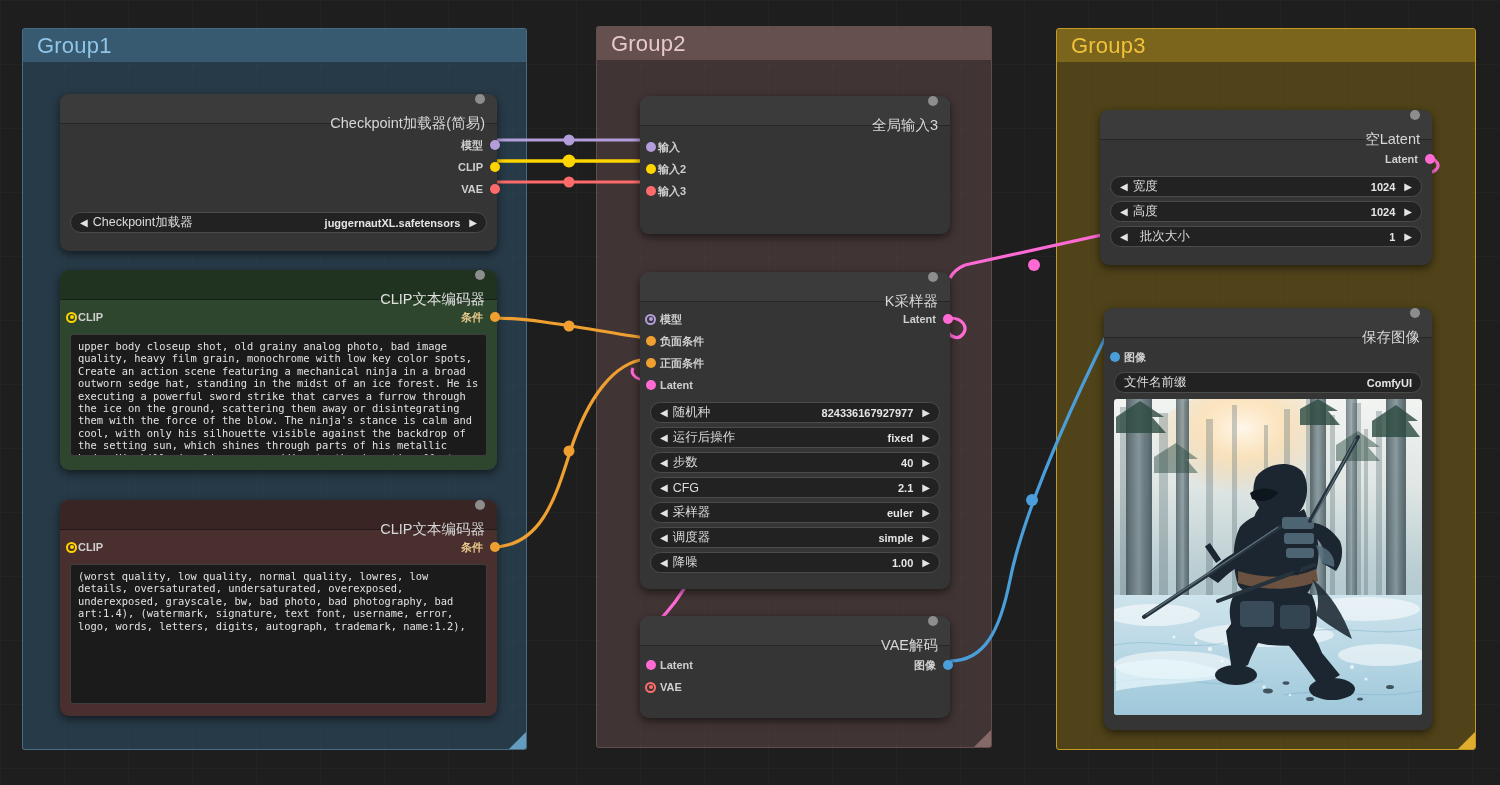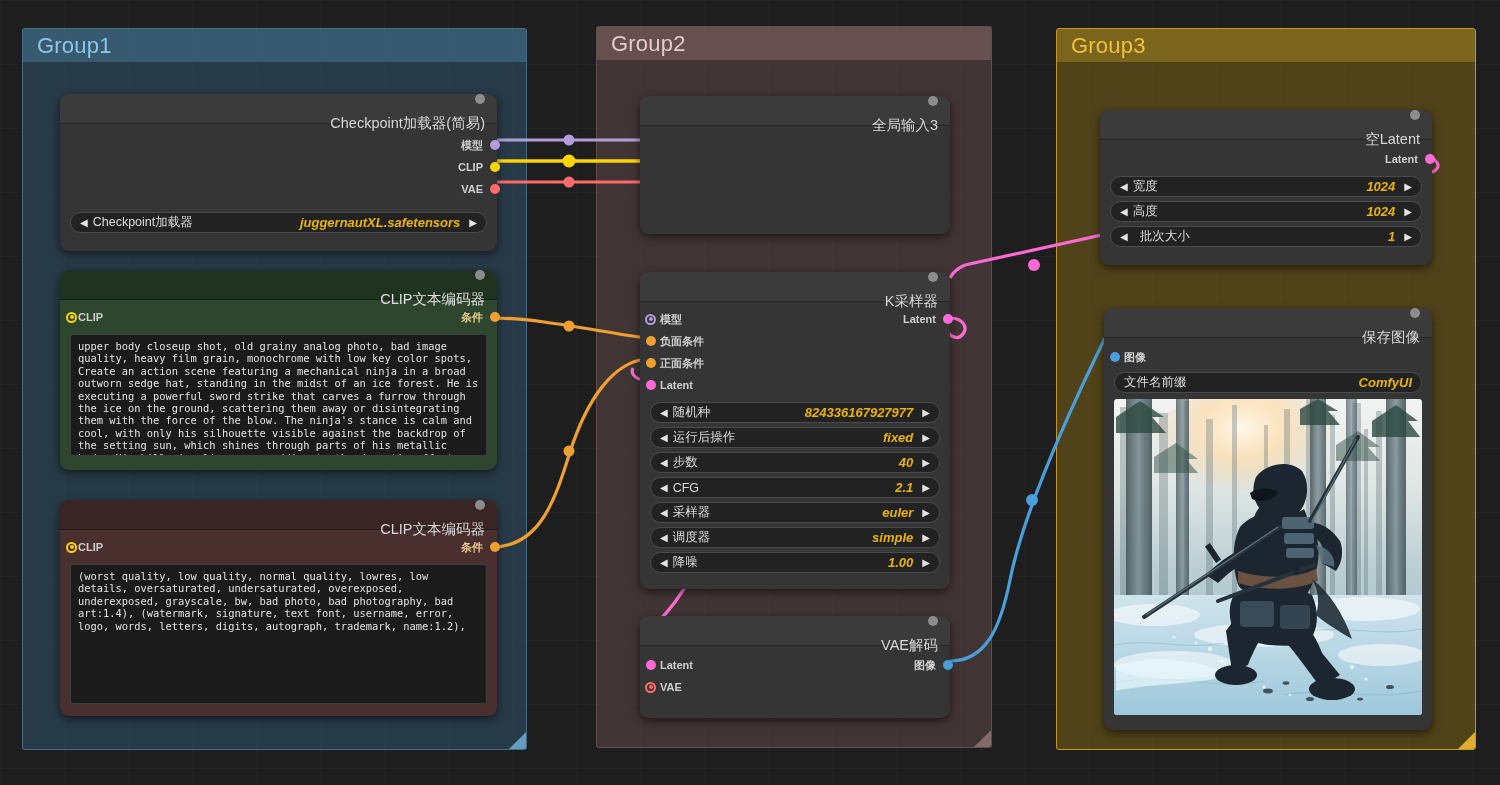--- a/index.html
+++ b/index.html
@@ -80,21 +80,21 @@
 
   
   .widget {
     margin: 4px 10px; height: 21px; border-radius: 11px;
     background: #222222; border: 1px solid #4b4b4b;
     display: flex; align-items: center; justify-content: space-between;
     padding: 0 9px; font-size: 12.5px; color: #dcdcdc;
   }
   .widget .arrow { color: #e4e4e4; font-size: 10px; line-height: 1; }
   .widget .wname { flex: none; }
-  .widget .wval { margin-left: auto; margin-right: 9px; color: #eab308; font-weight: bold; font-size: 13px; font-style: italic; }
+  .widget .wval { margin-left: auto; margin-right: 9px; color: #e5e5e5; font-weight: bold; font-size: 11px; }
   .widget.plain { border-color: #4b4b4b; }
   .widget.plain .wval { margin-right: 0; }
 
   .textbox {
     margin: 6px 10px 4px 10px;
     background: #1b1b1b; border: 1px solid #3e3e3e; border-radius: 3px;
     padding: 5px 7px;
     font-family: "DejaVu Sans Mono", monospace;
     font-size: 10.4px; line-height: 12.4px; color: #e2e2e2;
     overflow: hidden; white-space: pre-wrap; word-break: break-word;
@@ -221,20 +221,34 @@
         <span class="port solid p-right" style="color:#f0a030; right:-3px;"></span>
       </div>
       <div class="textbox" style="height:140px;">(worst quality, low quality, normal quality, lowres, low details, oversaturated, undersaturated, overexposed, underexposed, grayscale, bw, bad photo, bad photography, bad art:1.4), (watermark, signature, text font, username, error, logo, words, letters, digits, autograph, trademark, name:1.2),</div>
     </div>
   </div>
 
   <div class="node" id="n-global" style="left:640px; top:96px; width:310px; height:138px;">
     <div class="node-head">
       <span class="node-dot"></span>
       <span class="node-title">全局输入3</span>
+    </div>
+    <div class="node-body" style="padding-top:10px;">
+      <div class="slot" style="padding-left:18px;">
+        <span class="port solid p-left" style="color:#b39ddb; left:6px;"></span>
+        <span class="slot-label">输入</span>
+      </div>
+      <div class="slot" style="padding-left:18px;">
+        <span class="port solid p-left" style="color:#ffd500; left:6px;"></span>
+        <span class="slot-label">输入2</span>
+      </div>
+      <div class="slot" style="padding-left:18px;">
+        <span class="port solid p-left" style="color:#ff6b6b; left:6px;"></span>
+        <span class="slot-label">输入3</span>
+      </div>
     </div>
   </div>
 
   <div class="node" id="n-ksampler" style="left:640px; top:272px; width:310px;">
     <div class="node-head">
       <span class="node-dot"></span>
       <span class="node-title">K采样器</span>
     </div>
     <div class="node-body" style="padding-top:6px; padding-bottom:12px;">
       <div class="slot" style="padding-left:20px; padding-right:14px;">

